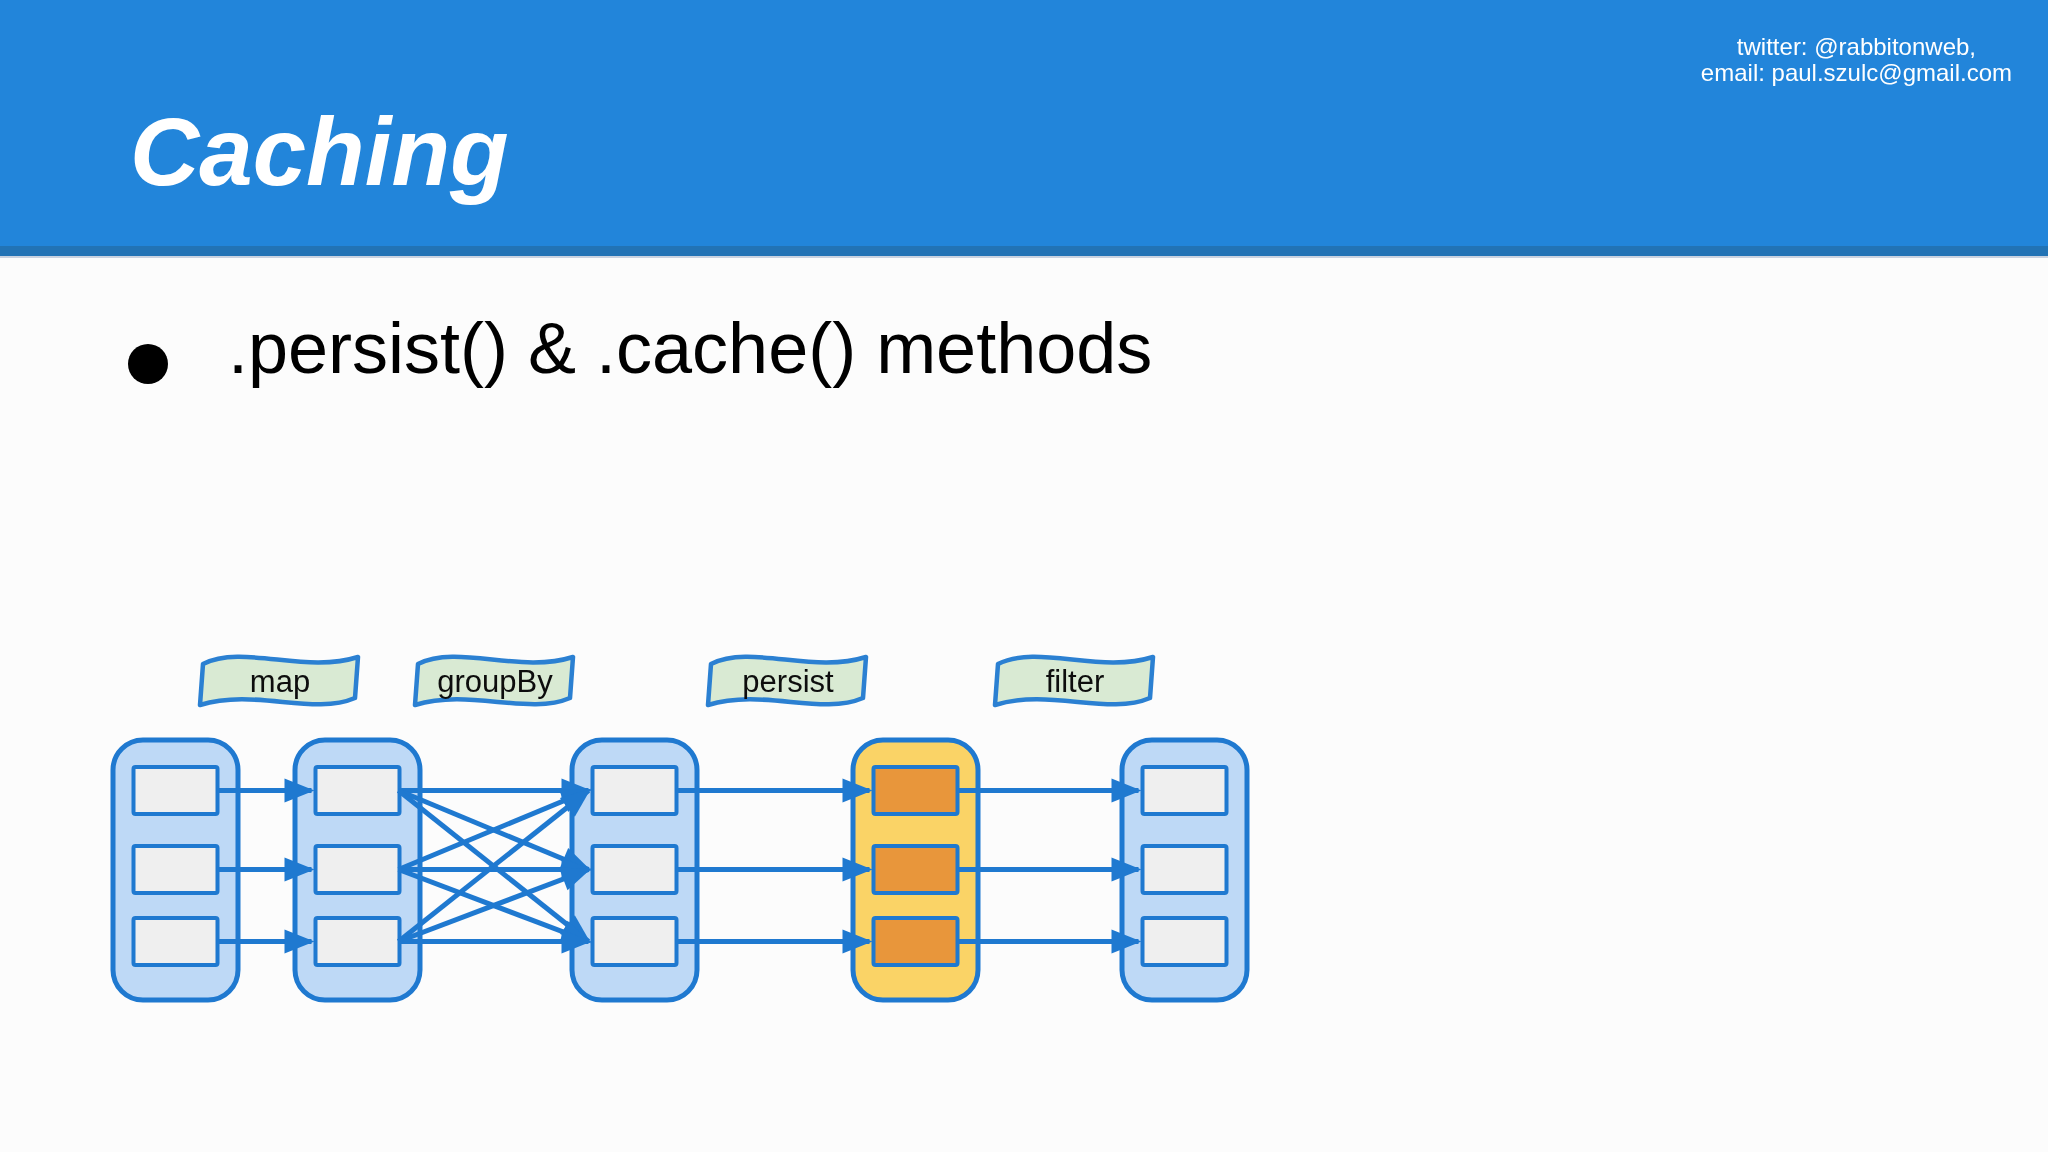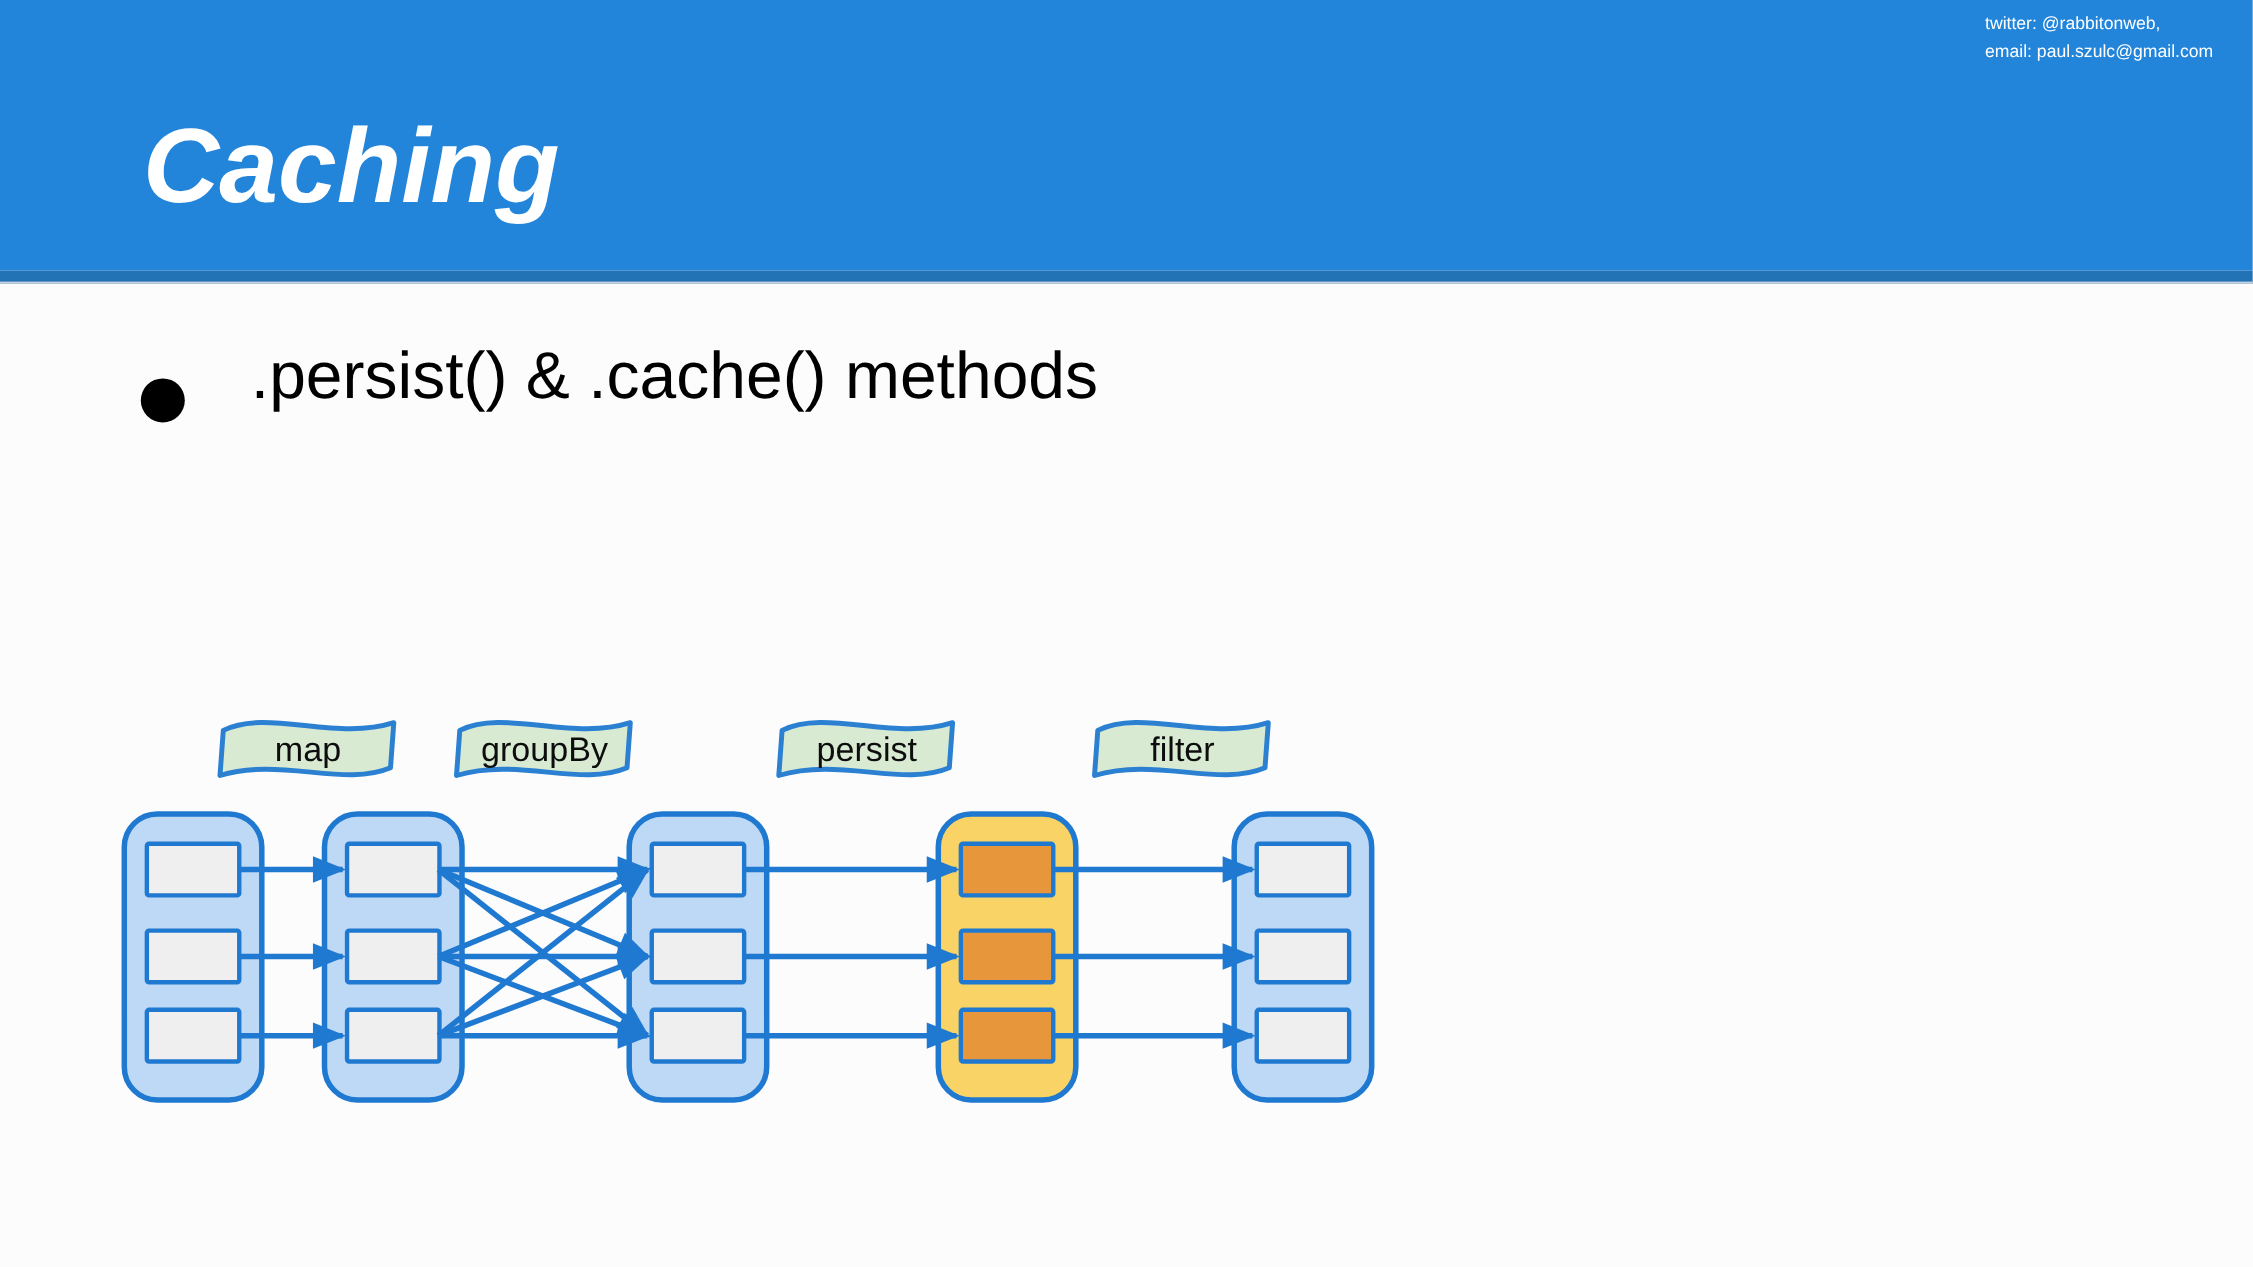--- a/index.html
+++ b/index.html
@@ -7,25 +7,25 @@
     --container-fill:#bed9f6; --container-border:#1f79d0;
     --highlight-fill:#fad366; --highlight-box-fill:#e8963b;
     --box-fill:#efefef; --label-fill:#d9ead3; --label-border:#2b80d2;
     --arrow:#1f79d0; --text-black:#000; --text-white:#fff;
   }
   *{margin:0;padding:0;box-sizing:border-box;}
   html,body{width:2048px;height:1152px;overflow:hidden;}
   body{font-family:"Liberation Sans",sans-serif;background:var(--slide-bg);position:relative;}
   .header{position:absolute;left:0;top:0;width:2048px;height:246px;background:var(--header-blue);}
   .header-stripe{position:absolute;left:0;top:246px;width:2048px;height:12px;background:var(--header-stripe);border-bottom:2px solid #c9d2e0;}
-  .contact{position:absolute;top:9px;right:36px;text-align:left;color:var(--text-white);font-size:16px;line-height:26px;}
+  .contact{position:absolute;top:34px;right:36px;text-align:center;color:var(--text-white);font-size:24px;line-height:26px;}
   .page-title{position:absolute;left:130px;top:104px;color:var(--text-white);font-size:96px;font-weight:bold;line-height:1;letter-spacing:0px;font-style:italic;}
   .bullet-item{position:absolute;left:0;top:0;}
   .bullet-marker{position:absolute;left:128px;top:344px;width:40px;height:40px;background:var(--text-black);border-radius:50%;}
-  .bullet-text{position:absolute;left:228px;top:312px;font-size:60px;color:var(--text-black);line-height:1;white-space:nowrap;}
+  .bullet-text{position:absolute;left:228px;top:312px;font-size:72px;color:var(--text-black);line-height:1;white-space:nowrap;}
   #diagram-svg{position:absolute;left:0;top:0;width:2048px;height:1152px;}
   svg text{font-family:"Liberation Sans",sans-serif;}
 </style>
 </head>
 <body>
 
 <div class="header"></div>
 <div class="header-stripe"></div>
 
 <div class="contact">

